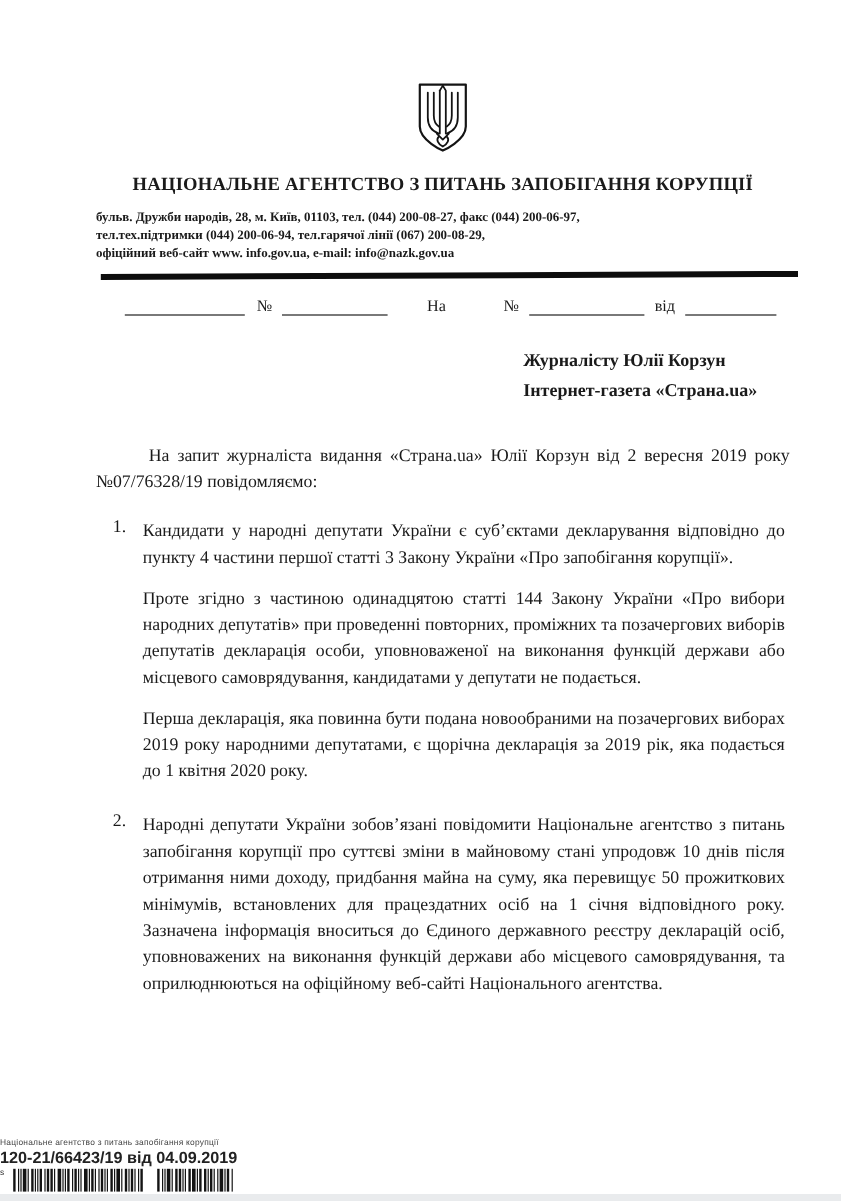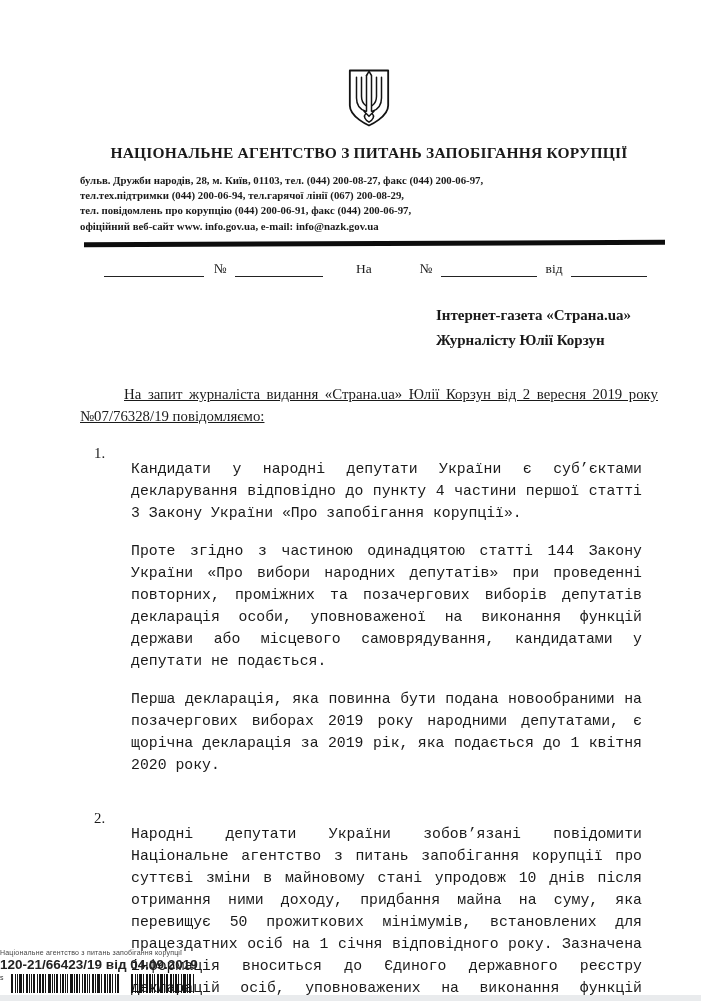--- a/index.html
+++ b/index.html
@@ -35,25 +35,25 @@
   .ref-no1{margin-left:10px;}
   .ref-na{margin-left:33px;}
   .ref-no2{margin-left:48px;}
   .ref-vid{margin-left:9px;}
 
   
   .recipient{margin-top:26px;margin-left:356px;font-weight:bold;font-size:15px;line-height:25px;}
 
   
   .body-text{font-size:14.8px;line-height:22px;text-align:justify;}
-  .intro{margin:30px 0 0 0;text-indent:44px;text-decoration:underline;}
+  .intro{margin:30px 0 0 0;text-indent:44px;}
   .li{display:flex;margin-top:15px;}
   .li .num{width:21px;margin-left:14px;flex:0 0 auto;}
   .li .paras{flex:1;min-width:0;}
-  .li .paras p{margin:16px;font-family:Liberation Mono, monospace;}
+  .li .paras p{margin:4px;}
   .li .paras p + p{margin-top:12px;}
 
   
   .stamp{position:absolute;left:0;right:0;bottom:8px;}
   .stamp-agency{font-family:"Liberation Sans", sans-serif;font-size:7px;color:#444;letter-spacing:.2px;}
   .stamp-number{font-family:"Liberation Sans", sans-serif;font-weight:bold;font-size:13.5px;color:#222;margin-top:1px;}
   .barcode-row{position:relative;display:inline-block;margin-top:2px;}
   .side-vert{
     position:absolute;left:-26px;top:2px;
     font-family:"Liberation Sans", sans-serif;font-size:6.5px;color:#333;
@@ -87,40 +87,39 @@
           <path d="M26 55 C23 58 25 62 30 65 C35 62 37 58 34 55"></path>
         </g>
       </svg>
     </div>
 
     <div class="agency-name">НАЦІОНАЛЬНЕ АГЕНТСТВО З ПИТАНЬ ЗАПОБІГАННЯ КОРУПЦІЇ</div>
 
     <div class="contacts">
       <div>бульв. Дружби народів, 28, м. Київ, 01103, тел. (044) 200-08-27, факс (044) 200-06-97,</div>
       <div>тел.тех.підтримки (044) 200-06-94, тел.гарячої лінії (067) 200-08-29,</div>
-      <div>тел. повідомлень про корупцію (044) 200-06-91, факс (044) 200-06-97,</div>
       <div>офіційний веб-сайт www. info.gov.ua, e-mail: info@nazk.gov.ua</div>
     </div>
 
     <div class="rule"></div>
 
     <div class="ref-line">
       <span class="blank b1"></span>
       <span class="ref-no1">№</span>
       <span class="blank b2"></span>
       <span class="ref-na">На</span>
       <span class="ref-no2">№</span>
       <span class="blank b3"></span>
       <span class="ref-vid">від</span>
       <span class="blank b4"></span>
     </div>
 
     <div class="recipient">
+      <div>Журналісту Юлії Корзун</div>
       <div>Інтернет-газета «Страна.ua»</div>
-      <div>Журналісту Юлії Корзун</div>
     </div>
 
     <p class="body-text intro">На запит журналіста видання «Страна.ua» Юлії Корзун від 2 вересня 2019 року №07/76328/19 повідомляємо:</p>
 
     <div class="li body-text">
       <div class="num">1.</div>
       <div class="paras">
         <p>Кандидати у народні депутати України є суб’єктами декларування відповідно до пункту 4 частини першої статті 3 Закону України «Про запобігання корупції».</p>
         <p>Проте згідно з частиною одинадцятою статті 144 Закону України «Про вибори народних депутатів» при проведенні повторних, проміжних та позачергових виборів депутатів декларація особи, уповноваженої на виконання функцій держави або місцевого самоврядування, кандидатами у депутати не подається.</p>
         <p>Перша декларація, яка повинна бути подана новообраними на позачергових виборах 2019 року народними депутатами, є щорічна декларація за 2019 рік, яка подається до 1 квітня 2020 року.</p>

